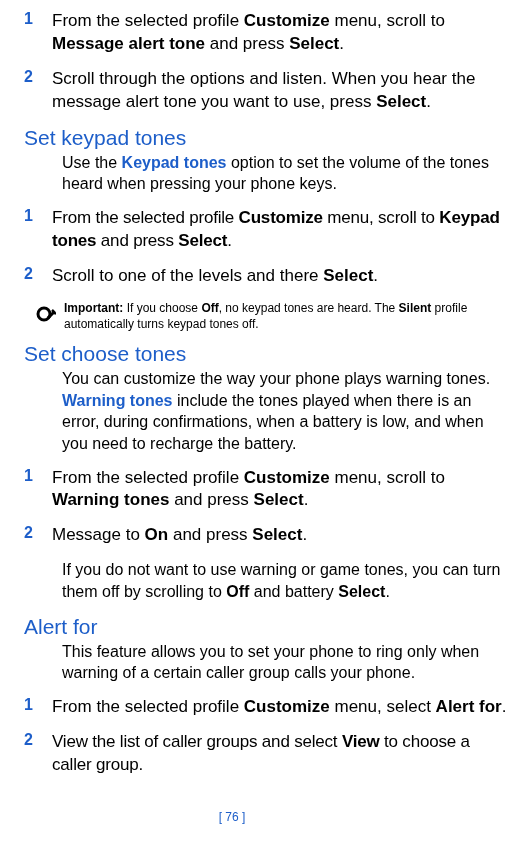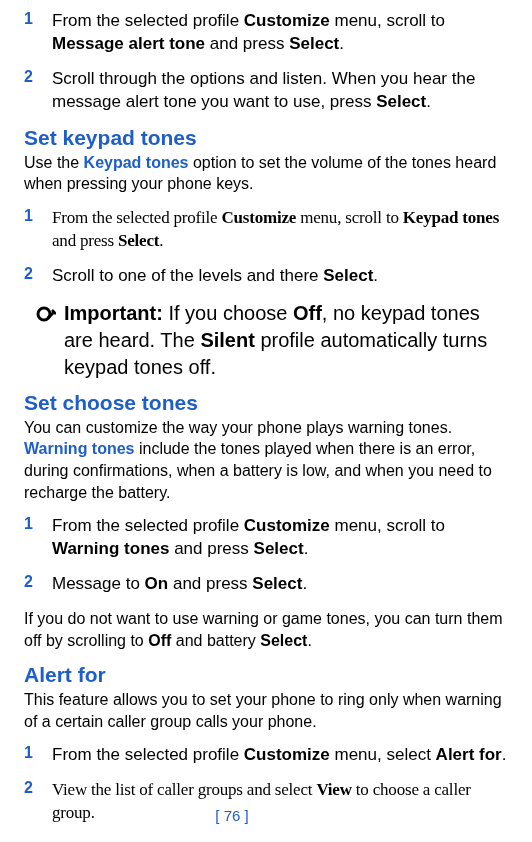--- a/index.html
+++ b/index.html
@@ -27,67 +27,67 @@
     width: 28px;
     flex-shrink: 0;
   }
   .step-text {
     font-size: 17px;
     line-height: 1.35;
     flex: 1;
   }
   .heading {
     color: #1d5ec9;
-    font-weight: bold;
+    font-weight: normal;
     font-size: 21px;
     margin-top: 10px;
     margin-bottom: 2px;
   }
   .body-text {
     font-size: 16px;
     line-height: 1.35;
     margin-bottom: 12px;
+    margin-left: 38px;
   }
   .term {
     color: #1d5ec9;
     font-weight: bold;
   }
   .bold {
     font-weight: bold;
   }
   .tight {
     letter-spacing: -0.2px;
-    font-family: Liberation Serif, serif;
   }
   .important-block {
     display: flex;
     align-items: flex-start;
     margin-bottom: 6px;
     margin-top: 4px;
   }
   .important-icon {
     width: 40px;
     flex-shrink: 0;
     display: flex;
     justify-content: center;
     padding-top: 2px;
   }
   .important-text {
-    font-size: 20px;
+    font-size: 12px;
     line-height: 1.35;
     flex: 1;
   }
   .page-footer {
     position: absolute;
     bottom: 18px;
     left: 0;
     width: 464px;
     text-align: center;
     color: #1d5ec9;
-    font-size: 15px;
+    font-size: 12px;
   }
 </style>
 </head>
 <body>
 
 <div class="step">
   <div class="step-num">1</div>
   <div class="step-text">
     <span>From the selected profile </span><span class="bold">Customize</span><span> menu, scroll to </span><span class="bold">Message alert tone</span><span> and press </span><span class="bold">Select</span><span>.</span>
   </div>

